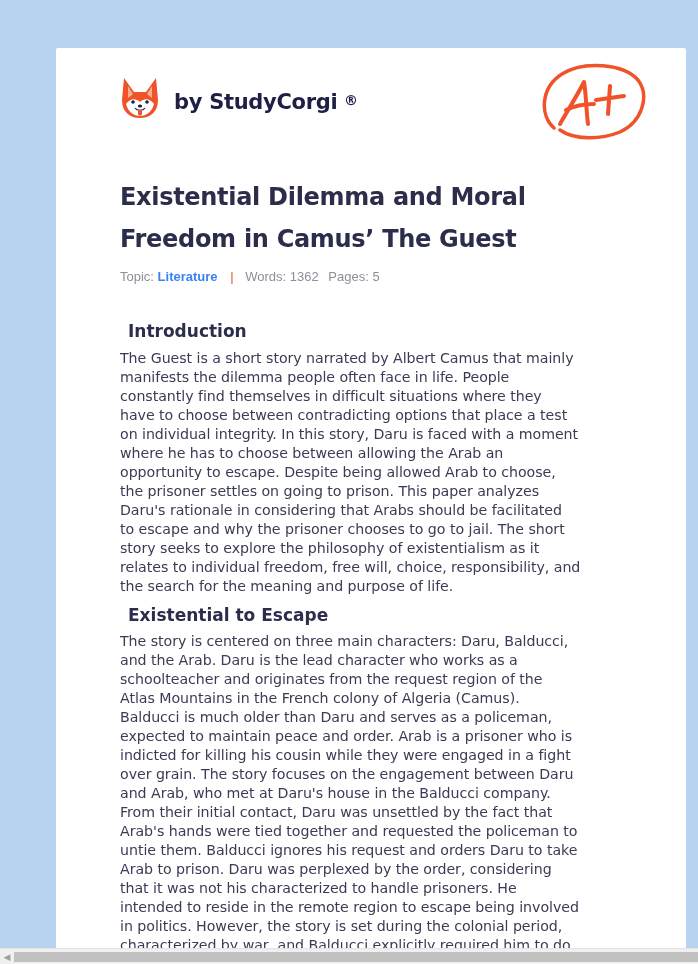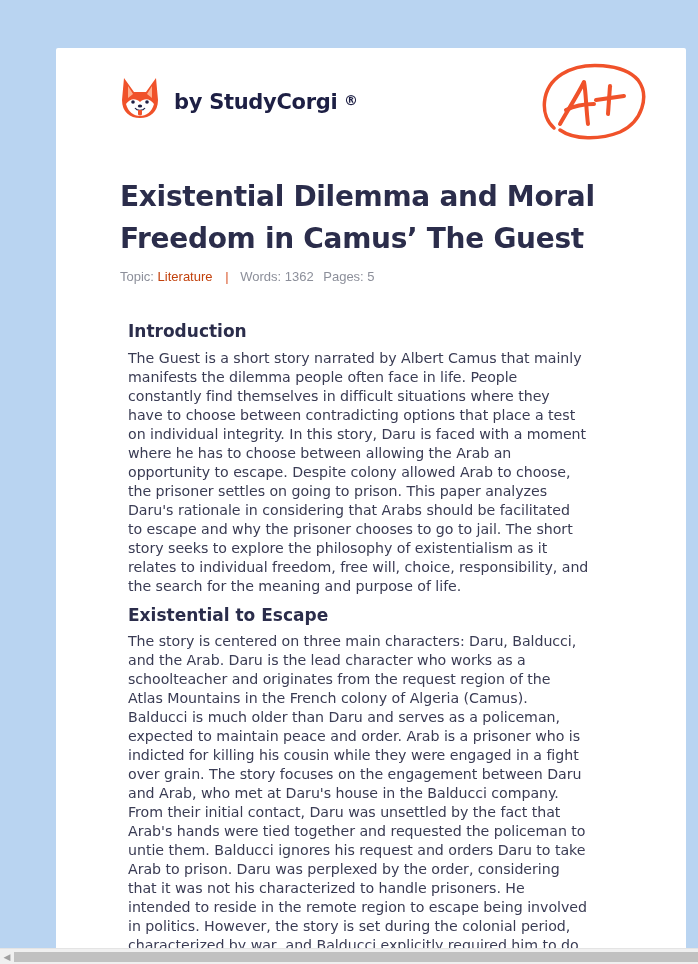--- a/index.html
+++ b/index.html
@@ -20,40 +20,40 @@
   .brand {
     margin-left: 14px; margin-top: 8px;
     font-family: "DejaVu Sans", sans-serif; font-weight: bold;
     font-size: 21px; color: #1d1f44; letter-spacing: -0.3px;
   }
   .reg { position: absolute; left: 224px; top: 16px; font-size: 14px; color: #1d1f44; font-weight: bold; }
   .grade { position: absolute; left: 482px; top: 12px; }
   h1 {
     position: absolute; left: 64px; top: 128px; margin: 0; width: 500px;
     font-family: "DejaVu Sans", sans-serif; font-weight: bold;
-    font-size: 28px; line-height: 42px; color: #2b2d4b; letter-spacing: -0.3px;
+    font-size: 24px; line-height: 42px; color: #2b2d4b; letter-spacing: -0.3px;
   }
   .meta {
     position: absolute; left: 64px; top: 221px;
     font-family: "Liberation Sans", sans-serif; font-size: 13px; color: #8c8f9a;
   }
-  .meta .topic-val { color: #c2410c; }
+  .meta .topic-val { color: #3b82f6; font-weight: bold; }
   .meta .sep { color: #d9572b; margin: 0 8px 0 9px; }
   .meta .pages { margin-left: 6px; }
   h2 {
     position: absolute; left: 64px; margin: 8px;
     font-family: "DejaVu Sans", sans-serif; font-weight: bold;
     font-size: 17px; color: #2b2d4b;
   }
   .para {
     position: absolute; left: 64px; width: 514px; margin: 0;
     font-family: "DejaVu Sans", sans-serif; font-size: 14.2px; line-height: 19px;
     color: #3a3c54; letter-spacing: -0.05px;
   }
-  .para span { display: block; white-space: nowrap; margin-left: 8px; }
+  .para span { display: block; white-space: nowrap; }
   .hscroll {
     position: absolute; left: 0; top: 948px; width: 698px; height: 16px;
     background: #f0f0f0; border-top: 1px solid #e4e4e4;
   }
   .hscroll .arrow {
     position: absolute; left: 2px; top: 2px; width: 10px; height: 12px;
     font-size: 9px; color: #a0a0a0; line-height: 12px; text-align: center;
   }
   .hscroll .thumb {
     position: absolute; left: 14px; top: 3px; width: 684px; height: 10px;
@@ -105,21 +105,21 @@
   </div>
 
   <h2 style="top:265px">Introduction</h2>
   <div class="para" style="top:301px">
     <span>The Guest is a short story narrated by Albert Camus that mainly</span>
     <span>manifests the dilemma people often face in life. People</span>
     <span>constantly find themselves in difficult situations where they</span>
     <span>have to choose between contradicting options that place a test</span>
     <span>on individual integrity. In this story, Daru is faced with a moment</span>
     <span>where he has to choose between allowing the Arab an</span>
-    <span>opportunity to escape. Despite colony allowed Arab to choose,</span>
+    <span>opportunity to escape. Despite being allowed Arab to choose,</span>
     <span>the prisoner settles on going to prison. This paper analyzes</span>
     <span>Daru's rationale in considering that Arabs should be facilitated</span>
     <span>to escape and why the prisoner chooses to go to jail. The short</span>
     <span>story seeks to explore the philosophy of existentialism as it</span>
     <span>relates to individual freedom, free will, choice, responsibility, and</span>
     <span>the search for the meaning and purpose of life.</span>
   </div>
 
   <h2 style="top:549px">Existential to Escape</h2>
   <div class="para" style="top:584px">

